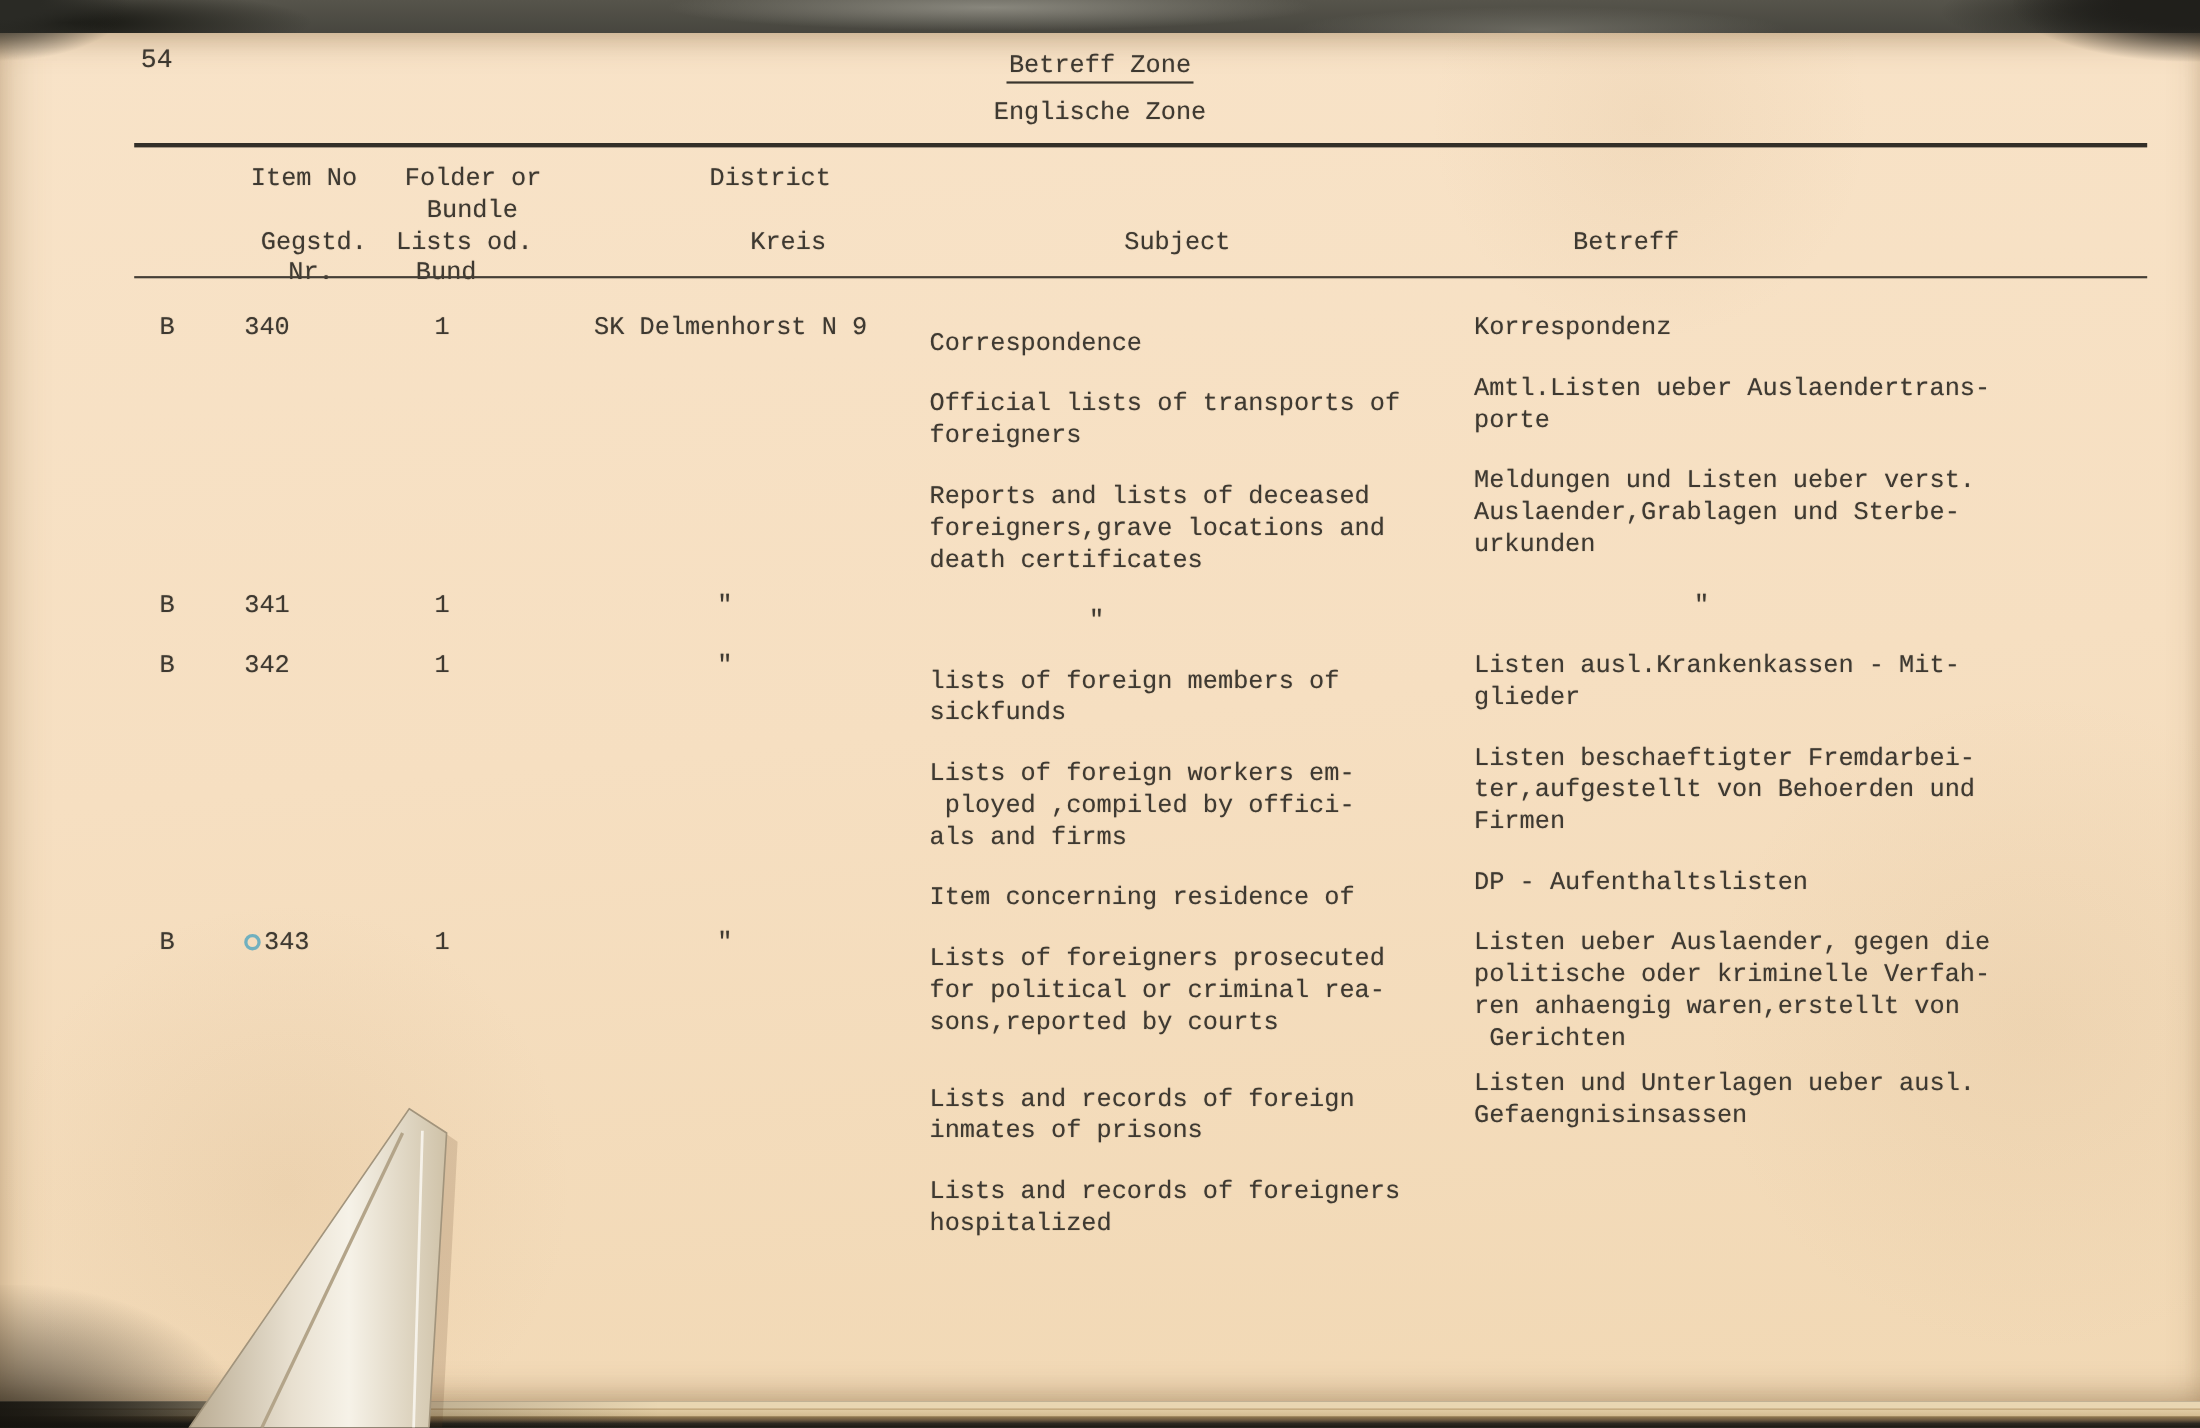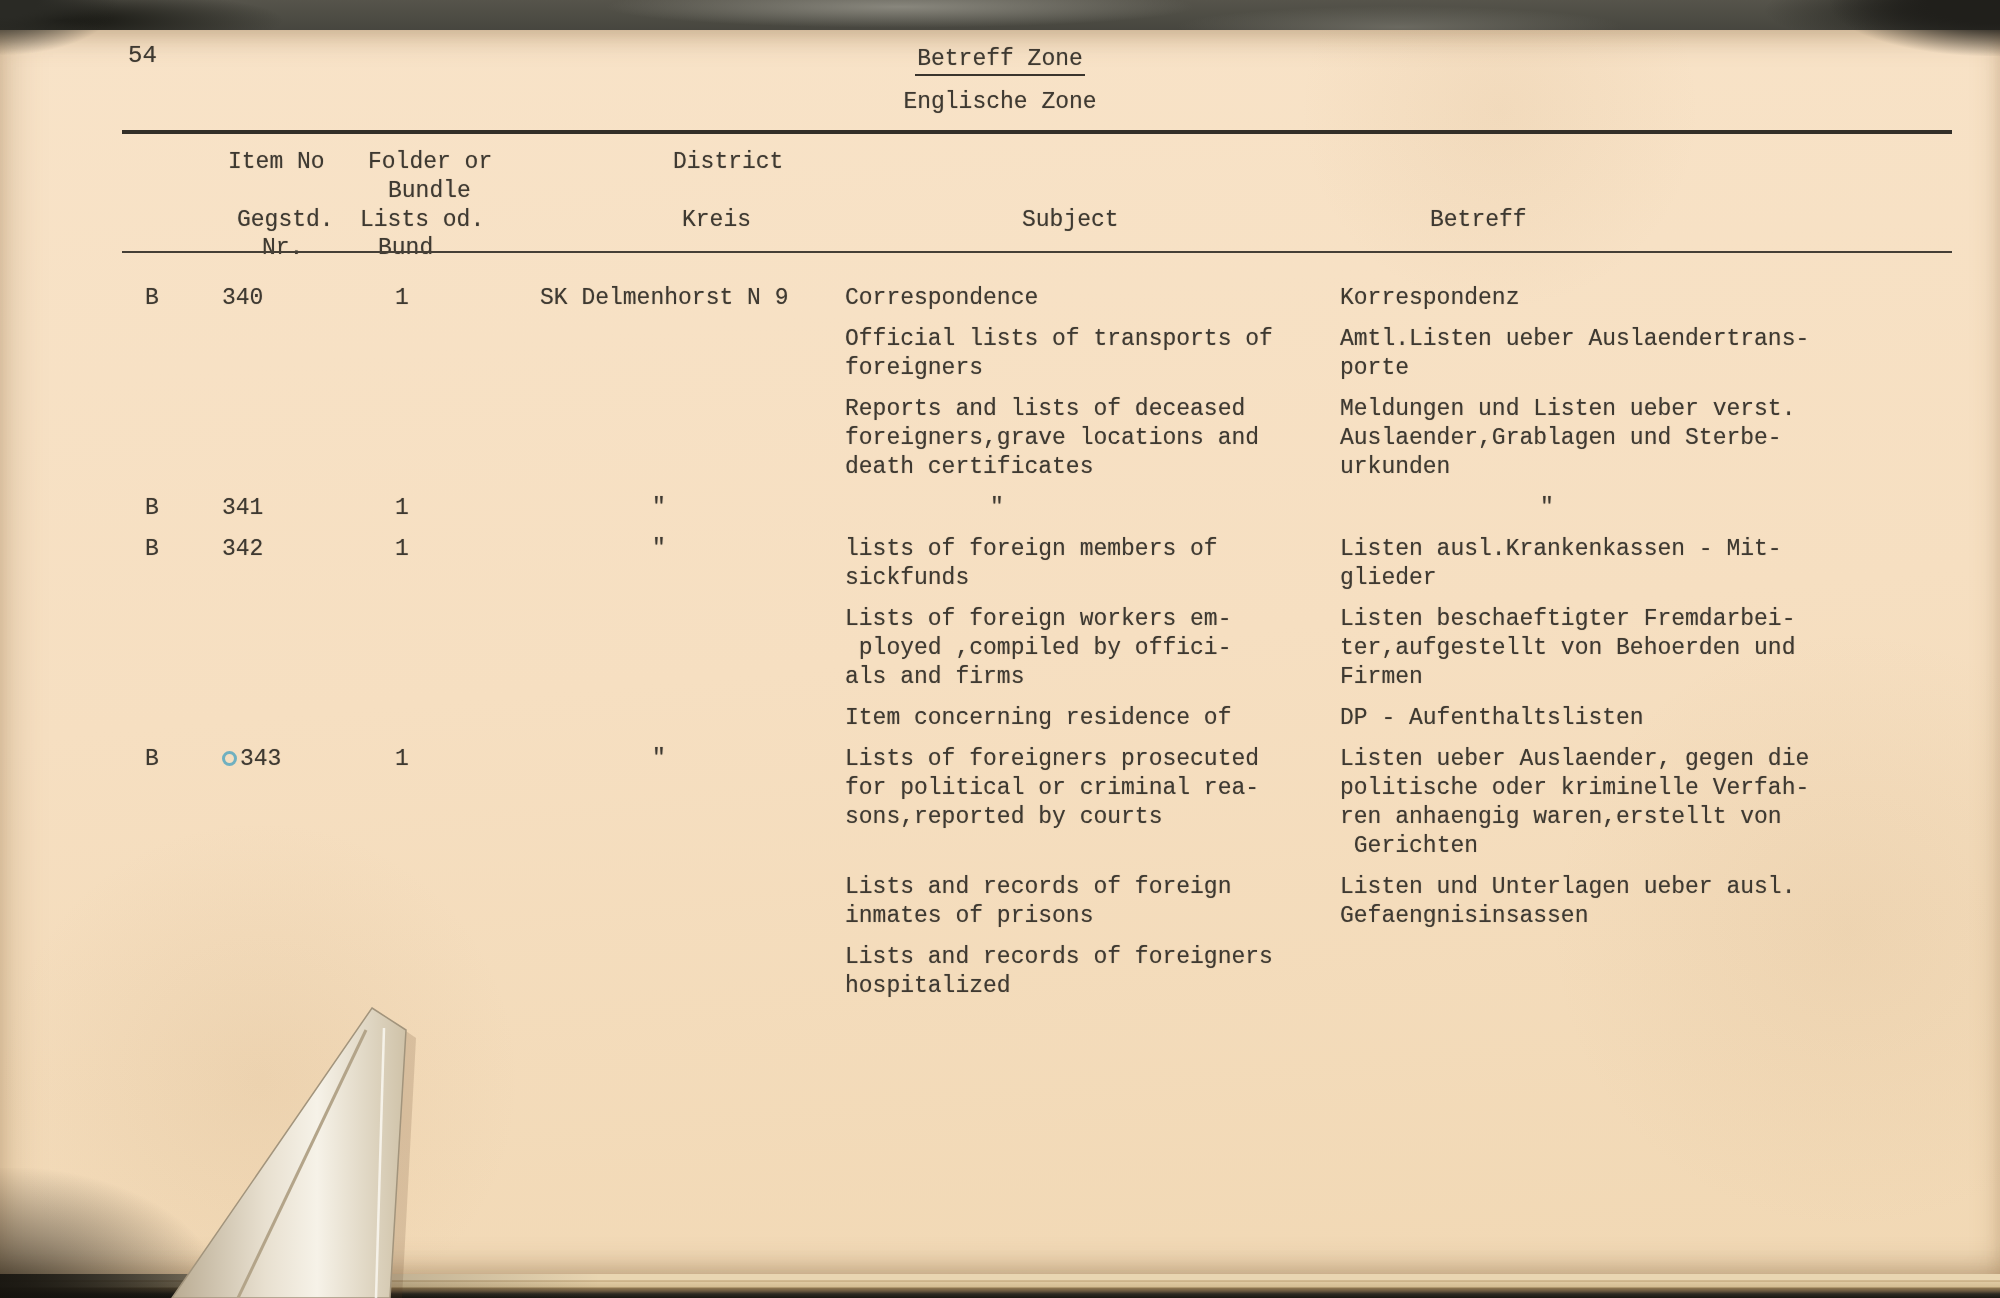--- a/index.html
+++ b/index.html
@@ -65,21 +65,21 @@
 
   .tbl { position:absolute; left:125px; top:254px; width:1810px; font-size:23px; line-height:29px; }
   .row { display:grid; grid-template-columns:90px 170px 150px 305px 1085px; align-items:start; }
   .cell { white-space:pre-wrap; }
   .c-prefix  { padding-left:20px; }
   .c-item    { padding-left:7px; }
   .c-folder  { padding-left:10px; }
   .c-district{ padding-left:5px; }
   .c-district.ditto { padding-left:117px; }
   .entry-row { display:grid; grid-template-columns:495px 590px; margin-bottom:12px; }
-  .e-subject { padding-left:5px; white-space:pre-wrap; }
+  .e-subject { padding-left:5px; white-space:pre-wrap;margin-top:14px; }
   .e-betreff { padding-left:5px; white-space:pre-wrap; }
   .e-subject.ditto { padding-left:150px; }
   .e-betreff.ditto { padding-left:205px; }
 
   .circle-mark { display:inline-block; width:15px; height:15px; border:3px solid #58a8bf;
     border-radius:50%; margin-right:3px; vertical-align:-1px; opacity:.85; }
 
   .clip-svg { position:absolute; left:140px; top:1000px; width:280px; height:298px; z-index:5; }
 </style>
 </head>
@@ -92,21 +92,21 @@
 
   <div class="paper">
     <div class="page-num tw">54</div>
     <div class="title tw"><span>Betreff Zone</span></div>
     <div class="subtitle tw">Englische Zone</div>
 
     <div class="rule-top"></div>
 
     <div class="hdr tw" style="left:228px; top:118px;">Item No</div>
     <div class="hdr tw" style="left:368px; top:118px;">Folder or</div>
-    <div class="hdr tw" style="left:645px; top:118px;margin-left:28px;">District</div>
+    <div class="hdr tw" style="left:645px; top:118px;">District</div>
     <div class="hdr tw" style="left:388px; top:147px;">Bundle</div>
     <div class="hdr tw" style="left:237px; top:176px;">Gegstd.</div>
     <div class="hdr tw" style="left:360px; top:176px;">Lists od.</div>
     <div class="hdr tw" style="left:682px; top:176px;">Kreis</div>
     <div class="hdr tw" style="left:1022px; top:176px;">Subject</div>
     <div class="hdr tw" style="left:1430px; top:176px;">Betreff</div>
     <div class="hdr tw" style="left:262px; top:204px;">Nr.</div>
     <div class="hdr tw" style="left:378px; top:204px;">Bund</div>
 
     <div class="rule-mid"></div>

